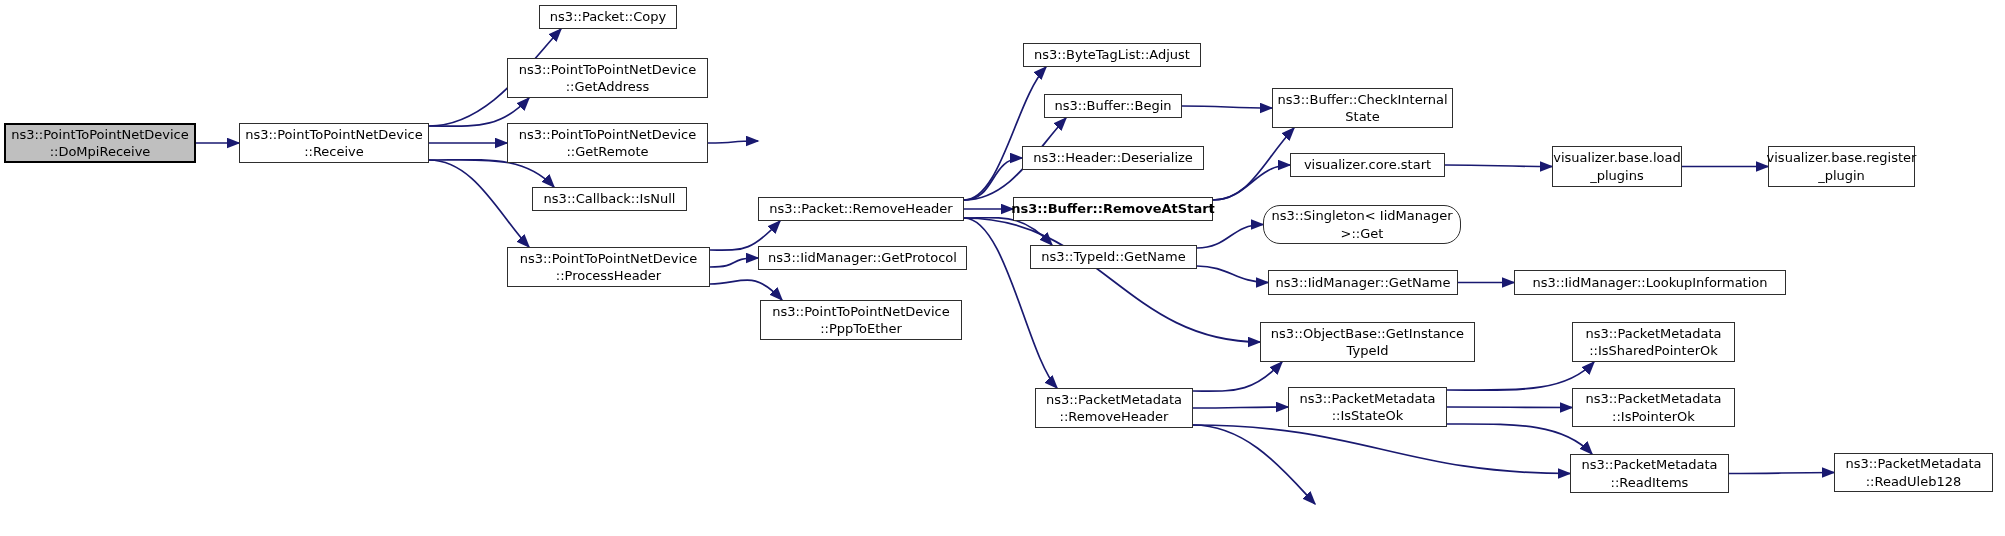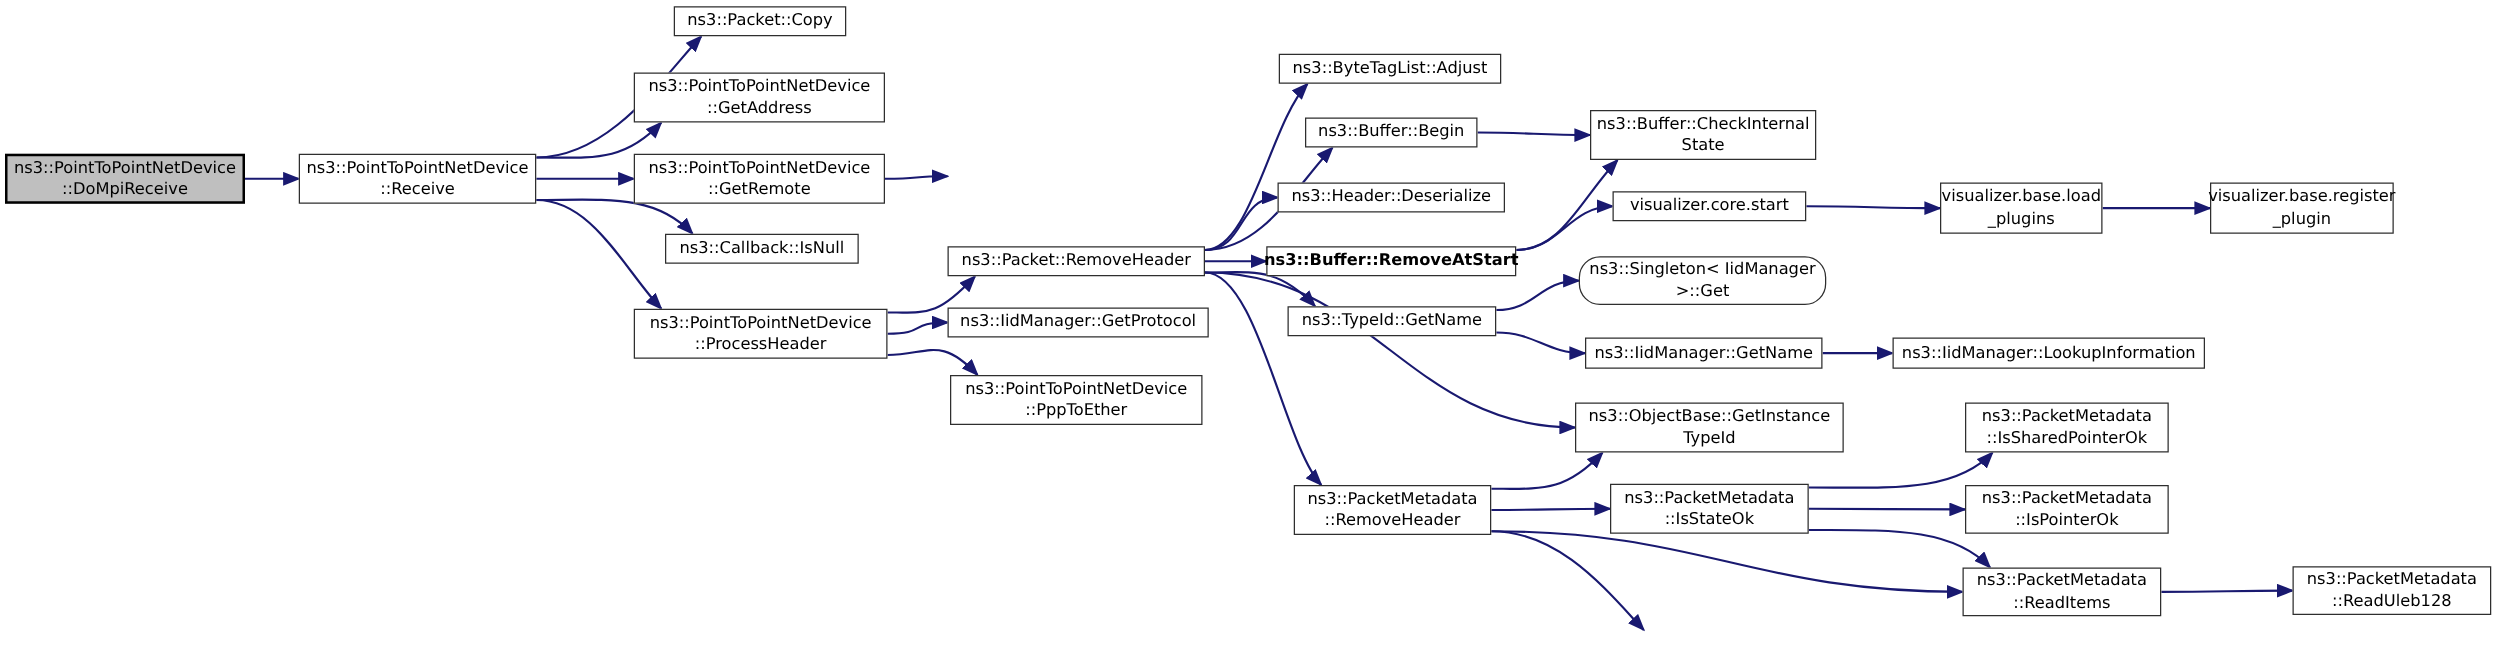--- a/index.html
+++ b/index.html
@@ -107,21 +107,21 @@
     <div class="node" style="left: 1272px; top: 88px; width: 181px; height: 40px;">ns3::Buffer::CheckInternal
 State</div>
     <div class="node" style="left: 1290px; top: 153px; width: 155px; height: 24px;">visualizer.core.start</div>
     <div class="node" style="left: 1768px; top: 146px; width: 147px; height: 41px;">visualizer.base.register
 _plugin</div>
     <div class="node" style="left: 1552px; top: 146px; width: 130px; height: 41px;">visualizer.base.load
 _plugins</div>
     <div class="node" style="left: 1263px; top: 205px; width: 198px; height: 39px; border-radius: 17px;">ns3::Singleton&lt; IidManager
 &gt;::Get</div>
     <div class="node" style="left: 1268px; top: 270px; width: 190px; height: 25px;">ns3::IidManager::GetName</div>
-    <div class="node" style="left: 1514px; top: 270px; width: 250px; height: 25px;">ns3::IidManager::LookupInformation</div>
+    <div class="node" style="left: 1514px; top: 270px; width: 272px; height: 25px;">ns3::IidManager::LookupInformation</div>
     <div class="node" style="left: 1260px; top: 322px; width: 215px; height: 40px;">ns3::ObjectBase::GetInstance
 TypeId</div>
     <div class="node" style="left: 1572px; top: 322px; width: 163px; height: 40px;">ns3::PacketMetadata
 ::IsSharedPointerOk</div>
     <div class="node" style="left: 1035px; top: 388px; width: 158px; height: 40px;">ns3::PacketMetadata
 ::RemoveHeader</div>
     <div class="node" style="left: 1288px; top: 387px; width: 159px; height: 40px;">ns3::PacketMetadata
 ::IsStateOk</div>
     <div class="node" style="left: 1572px; top: 388px; width: 163px; height: 39px;">ns3::PacketMetadata
 ::IsPointerOk</div>

